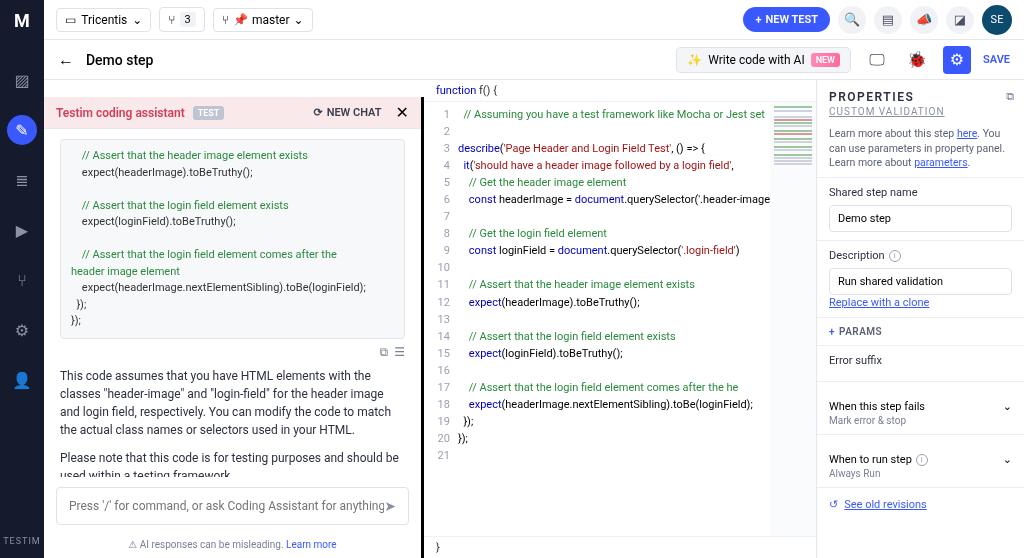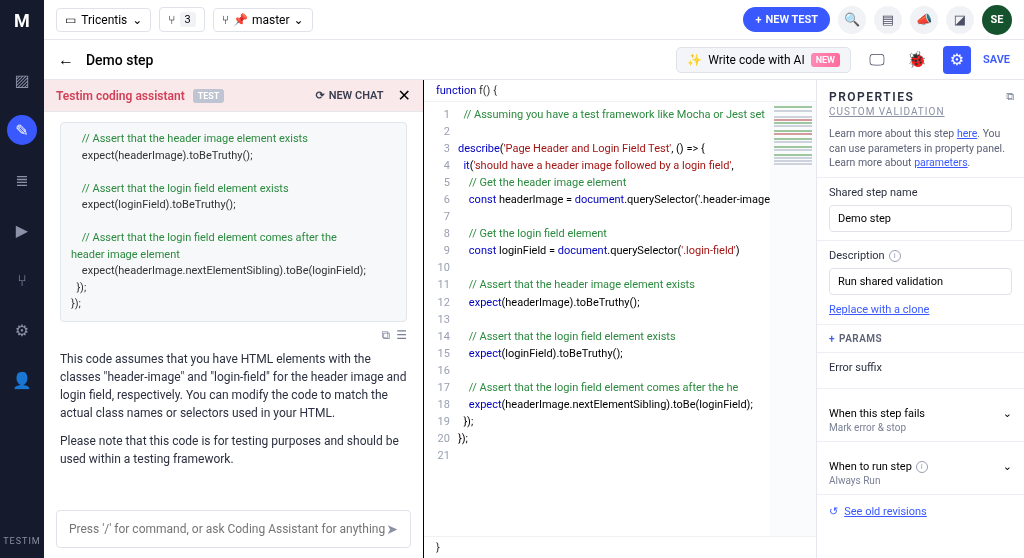--- a/index.html
+++ b/index.html
@@ -11,32 +11,32 @@
 .left-rail .spacer { flex: 1; }
 .left-rail .brand { color: #8a8fa0; font-size: 9px; letter-spacing: 1px; margin-bottom: 12px; }
 .main { flex: 1; display: flex; flex-direction: column; }
 .topbar { height: 40px; display: flex; align-items: center; padding: 0 12px; border-bottom: 1px solid #e5e7ec; gap: 8px; font-size: 12px; }
 .topbar .proj { display: flex; align-items: center; gap: 5px; padding: 4px 8px; border: 1px solid #e0e2ea; border-radius: 4px; cursor: pointer; }
 .topbar .branch { display: flex; align-items: center; gap: 4px; padding: 4px 8px; border: 1px solid #e0e2ea; border-radius: 4px; cursor: pointer; }
 .topbar .branch-count { background: #f1f2f5; border-radius: 3px; padding: 1px 5px; font-size: 11px; }
 .topbar .flex-spacer { flex: 1; }
 .topbar .new-test { background: #3959ff; color: #fff; padding: 6px 12px; border-radius: 14px; font-size: 11px; font-weight: 600; cursor: pointer; display: flex; align-items: center; gap: 4px; }
 .topbar .top-icon { width: 28px; height: 28px; border-radius: 50%; background: #f1f2f5; display: flex; align-items: center; justify-content: center; cursor: pointer; color: #4a4f64; font-size: 13px; }
-.topbar .avatar { width: 30px; height: 30px; border-radius: 50%; background: #14532d; color: #fff; font-size: 11px; font-weight: 700; display: flex; align-items: center; justify-content: center; }
+.topbar .avatar { width: 30px; height: 30px; border-radius: 50%; background: #0c4a6e; color: #fff; font-size: 11px; font-weight: 400; display: flex; align-items: center; justify-content: center; }
 .subbar { height: 40px; display: flex; align-items: center; padding: 0 14px; border-bottom: 1px solid #e5e7ec; gap: 12px; }
 .subbar .back { cursor: pointer; font-size: 16px; }
 .subbar .title { font-size: 14px; font-weight: 500; }
 .subbar .flex-spacer { flex: 1; }
 .subbar .ai-chip { display: flex; align-items: center; gap: 6px; background: #f4f5f8; border: 1px solid #e0e2ea; padding: 5px 10px; border-radius: 5px; font-size: 12px; cursor: pointer; }
 .subbar .ai-chip .new-badge { background: linear-gradient(90deg,#ff8ab4,#ff6b9d); color: #fff; font-size: 9px; padding: 2px 5px; border-radius: 3px; font-weight: 600; text-align: right; }
 .subbar .tool-icon { width: 28px; height: 28px; display: flex; align-items: center; justify-content: center; cursor: pointer; color: #4a4f64; border-radius: 4px; }
 .subbar .tool-icon.blue { background: #3959ff; color: #fff; }
 .subbar .save { font-size: 11px; color: #3959ff; font-weight: 600; cursor: pointer; }
 .content { flex: 1; display: flex; overflow: hidden; }
-.assistant-pane { width: 380px; display: flex; flex-direction: column; border-right: 1px solid #000000; }
+.assistant-pane { width: 380px; display: flex; flex-direction: column; border-right: 3px solid #000000; margin-top: 17px; }
 .assistant-header { background: #fae9ea; padding: 6px 12px; display: flex; align-items: center; gap: 8px; border-bottom: 1px solid #e5e7ec; }
 .assistant-header .aname { color: #d14058; font-weight: 600; font-size: 12px; }
 .assistant-header .beta { background: #bfc4d3; color: #fff; font-size: 9px; padding: 2px 5px; border-radius: 3px; font-weight: 700; }
 .assistant-header .flex-spacer { flex: 1; }
 .assistant-header .new-chat { display: flex; align-items: center; gap: 4px; font-size: 11px; font-weight: 600; cursor: pointer; color: #3a3e4f; }
 .assistant-header .close { cursor: pointer; font-size: 16px; margin-left: 6px; }
 .assistant-body { flex: 1; overflow-y: auto; padding: 10px 16px 4px 16px; font-size: 12px; }
 .code-snippet { background: #f7f8fa; border: 1px solid #e3e5ec; border-radius: 4px; padding: 8px 10px; font-family: "Menlo", "Consolas", monospace; font-size: 11px; line-height: 1.5; white-space: pre; color: #333; margin-bottom: 6px; overflow: hidden; }
 .code-snippet .c { color: #2b8a3e; }
 .snippet-actions { display: flex; justify-content: flex-end; gap: 6px; color: #7a8096; font-size: 12px; margin-bottom: 8px; }
@@ -63,21 +63,21 @@
 .props-pane { width: 208px; border-left: 1px solid #e5e7ec; display: flex; flex-direction: column; font-size: 11px; overflow-y: auto; }
 .props-header { padding: 10px 12px 4px; position: relative; }
 .props-header h3 { font-size: 12px; letter-spacing: 1.5px; color: #2c3040; font-weight: 600; }
 .props-header .sub { font-size: 10px; letter-spacing: 1px; color: #8a90a3; margin-top: 2px; text-decoration: underline; }
 .props-header .copy { position: absolute; right: 10px; top: 10px; color: #7a8096; cursor: pointer; }
 .props-info { padding: 6px 12px; font-size: 10.5px; color: #5c6176; line-height: 1.4; border-bottom: 1px solid #eceef3; }
 .props-info a { color: #3959ff; }
 .props-section { padding: 8px 12px; border-bottom: 1px solid #eceef3; }
 .props-label { font-size: 11px; color: #2c3040; margin-bottom: 6px; display: flex; align-items: center; gap: 4px; }
 .props-input { border: 1px solid #e0e2ea; border-radius: 4px; padding: 6px 8px; font-size: 11px; width: 100%; }
-.props-link { color: #3959ff; font-size: 11px; cursor: pointer; text-decoration: underline; display: block; margin-top: 8px; }
+.props-link { color: #3959ff; font-size: 11px; cursor: pointer; text-decoration: underline; display: block; margin-top: 1px; }
 .props-params { color: #5c6176; font-size: 10px; font-weight: 600; letter-spacing: 0.5px; display: flex; align-items: center; gap: 4px; cursor: pointer; }
 .props-params .plus { color: #3959ff; }
 .props-collapse { display: flex; justify-content: space-between; align-items: flex-start; cursor: pointer; margin-top: 10px; }
 .props-collapse .meta { font-size: 10px; color: #7a8096; margin-top: 2px; }
 .props-old { padding: 10px 12px; display: flex; align-items: center; gap: 6px; }
 .props-old a { color: #3959ff; font-size: 11px; }
 .info-ic { width: 12px; height: 12px; border: 1px solid #9aa0b3; border-radius: 50%; display: inline-flex; align-items: center; justify-content: center; font-size: 8px; color: #9aa0b3; }
 </style>
 </head>
 <body>
@@ -157,20 +157,25 @@
           <span>⧉</span>
           <span>☰</span>
         </div>
         <div class="assistant-text">This code assumes that you have HTML elements with the classes "header-image" and "login-field" for the header image and login field, respectively. You can modify the code to match the actual class names or selectors used in your HTML.</div>
         <div class="assistant-text">Please note that this code is for testing purposes and should be used within a testing framework.</div>
 
       </div>
       <div class="assistant-input">
         <input placeholder="Press '/' for command, or ask Coding Assistant for anything" style="">
         <span class="send">➤</span>
+      </div>
+      <div class="assistant-footer">
+        <span>⚠</span>
+        <span>AI responses can be misleading.</span>
+        <a href="#">Learn more</a>
       </div>
     </div>
 
     <div class="editor-pane">
       <div class="editor-top">
         <span class="kw">function</span><span> f() {</span>
       </div>
       <div class="editor-body">
         <div class="gutter" id="gutter">
             <div>1</div>

